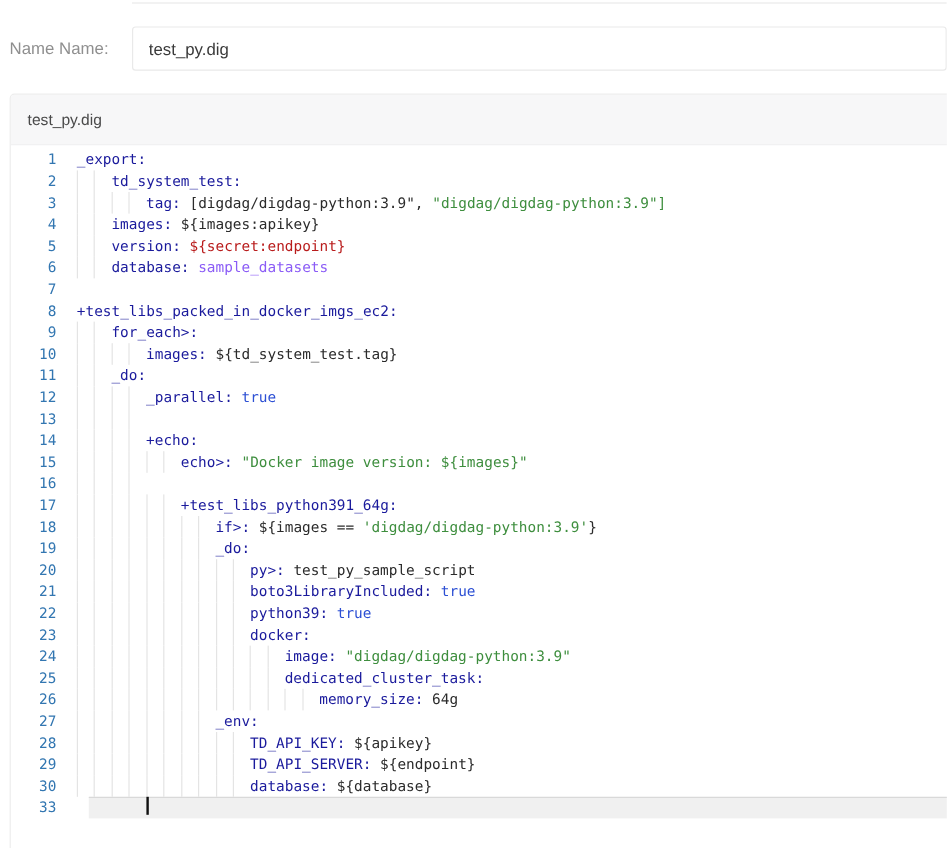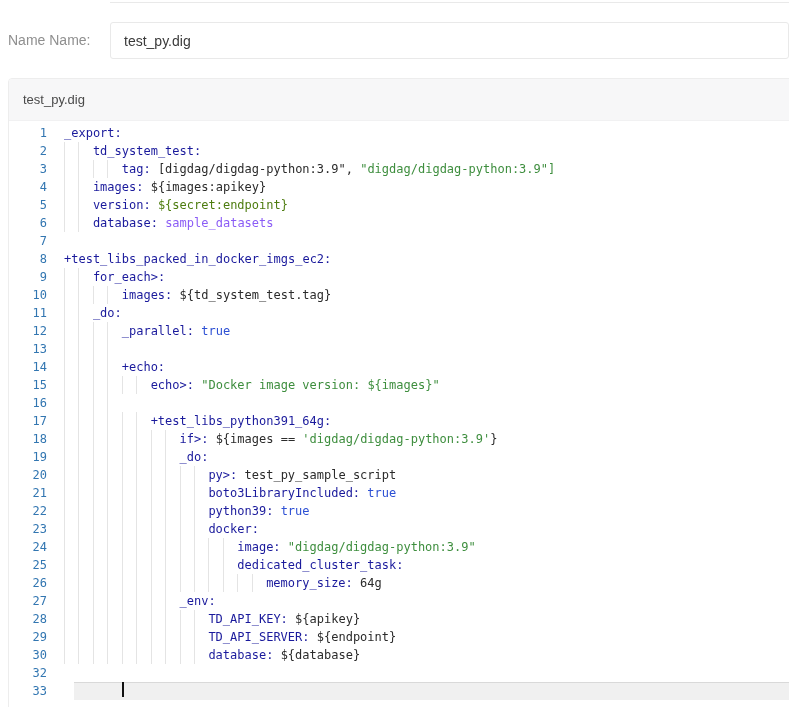--- a/index.html
+++ b/index.html
@@ -42,21 +42,21 @@
 
 <div class="card">
   <div class="card-header">
     <span>test_py.dig</span>
   </div>
   <div class="code" id="code-lines">
       <div class="row"><div class="gutter" style="color: rgb(50, 118, 177);">1</div><div class="content"><span style="color: rgb(26, 26, 156);">_export:</span></div></div>
       <div class="row"><div class="gutter" style="color: rgb(50, 118, 177);">2</div><div class="content"><span class="iguide" style="border-left-color: rgb(228, 228, 228);"></span><span class="iguide" style="border-left-color: rgb(228, 228, 228);"></span><span style="color: rgb(26, 26, 156);">td_system_test:</span></div></div>
       <div class="row"><div class="gutter" style="color: rgb(50, 118, 177);">3</div><div class="content"><span class="iguide" style="border-left-color: rgb(228, 228, 228);"></span><span class="iguide" style="border-left-color: rgb(228, 228, 228);"></span><span class="iguide" style="border-left-color: rgb(228, 228, 228);"></span><span class="iguide" style="border-left-color: rgb(228, 228, 228);"></span><span style="color: rgb(26, 26, 156);">tag:</span><span style="color: rgb(43, 43, 43);"> [digdag/digdag-python:3.9", </span><span style="color: rgb(62, 142, 62);">"digdag/digdag-python:3.9"]</span></div></div>
       <div class="row"><div class="gutter" style="color: rgb(50, 118, 177);">4</div><div class="content"><span class="iguide" style="border-left-color: rgb(228, 228, 228);"></span><span class="iguide" style="border-left-color: rgb(228, 228, 228);"></span><span style="color: rgb(26, 26, 156);">images:</span><span style="color: rgb(43, 43, 43);"> ${images:apikey}</span></div></div>
-      <div class="row"><div class="gutter" style="color: rgb(50, 118, 177);">5</div><div class="content"><span class="iguide" style="border-left-color: rgb(228, 228, 228);"></span><span class="iguide" style="border-left-color: rgb(228, 228, 228);"></span><span style="color: rgb(26, 26, 156);">version:</span><span style="color: #4d7c0f;"> ${secret:endpoint}</span></div></div>
+      <div class="row"><div class="gutter" style="color: rgb(50, 118, 177);">5</div><div class="content"><span class="iguide" style="border-left-color: rgb(228, 228, 228);"></span><span class="iguide" style="border-left-color: rgb(228, 228, 228);"></span><span style="color: rgb(26, 26, 156);">version:</span><span style="color: #b91c1c;"> ${secret:endpoint}</span></div></div>
       <div class="row"><div class="gutter" style="color: rgb(50, 118, 177);">6</div><div class="content"><span class="iguide" style="border-left-color: rgb(228, 228, 228);"></span><span class="iguide" style="border-left-color: rgb(228, 228, 228);"></span><span style="color: rgb(26, 26, 156);">database:</span><span style="color: #8b5cf6;"> sample_datasets</span></div></div>
       <div class="row"><div class="gutter" style="color: rgb(50, 118, 177);">7</div><div class="content"></div></div>
       <div class="row"><div class="gutter" style="color: rgb(50, 118, 177);">8</div><div class="content"><span style="color: rgb(26, 26, 156);">+test_libs_packed_in_docker_imgs_ec2:</span></div></div>
       <div class="row"><div class="gutter" style="color: rgb(50, 118, 177);">9</div><div class="content"><span class="iguide" style="border-left-color: rgb(228, 228, 228);"></span><span class="iguide" style="border-left-color: rgb(228, 228, 228);"></span><span style="color: rgb(26, 26, 156);">for_each&gt;:</span></div></div>
       <div class="row"><div class="gutter" style="color: rgb(50, 118, 177);">10</div><div class="content"><span class="iguide" style="border-left-color: rgb(228, 228, 228);"></span><span class="iguide" style="border-left-color: rgb(228, 228, 228);"></span><span class="iguide" style="border-left-color: rgb(228, 228, 228);"></span><span class="iguide" style="border-left-color: rgb(228, 228, 228);"></span><span style="color: rgb(26, 26, 156);">images:</span><span style="color: rgb(43, 43, 43);"> ${td_system_test.tag}</span></div></div>
       <div class="row"><div class="gutter" style="color: rgb(50, 118, 177);">11</div><div class="content"><span class="iguide" style="border-left-color: rgb(228, 228, 228);"></span><span class="iguide" style="border-left-color: rgb(228, 228, 228);"></span><span style="color: rgb(26, 26, 156);">_do:</span></div></div>
       <div class="row"><div class="gutter" style="color: rgb(50, 118, 177);">12</div><div class="content"><span class="iguide" style="border-left-color: rgb(228, 228, 228);"></span><span class="iguide" style="border-left-color: rgb(228, 228, 228);"></span><span class="iguide" style="border-left-color: rgb(228, 228, 228);"></span><span class="iguide" style="border-left-color: rgb(228, 228, 228);"></span><span style="color: rgb(26, 26, 156);">_parallel:</span><span style="color: rgb(43, 43, 43);"> </span><span style="color: rgb(45, 80, 212);">true</span></div></div>
       <div class="row"><div class="gutter" style="color: rgb(50, 118, 177);">13</div><div class="content"><span class="iguide" style="border-left-color: rgb(228, 228, 228);"></span><span class="iguide" style="border-left-color: rgb(228, 228, 228);"></span><span class="iguide" style="border-left-color: rgb(228, 228, 228);"></span><span class="iguide" style="border-left-color: rgb(228, 228, 228);"></span></div></div>
       <div class="row"><div class="gutter" style="color: rgb(50, 118, 177);">14</div><div class="content"><span class="iguide" style="border-left-color: rgb(228, 228, 228);"></span><span class="iguide" style="border-left-color: rgb(228, 228, 228);"></span><span class="iguide" style="border-left-color: rgb(228, 228, 228);"></span><span class="iguide" style="border-left-color: rgb(228, 228, 228);"></span><span style="color: rgb(26, 26, 156);">+echo:</span></div></div>
       <div class="row"><div class="gutter" style="color: rgb(50, 118, 177);">15</div><div class="content"><span class="iguide" style="border-left-color: rgb(228, 228, 228);"></span><span class="iguide" style="border-left-color: rgb(228, 228, 228);"></span><span class="iguide" style="border-left-color: rgb(228, 228, 228);"></span><span class="iguide" style="border-left-color: rgb(228, 228, 228);"></span><span class="iguide" style="border-left-color: rgb(228, 228, 228);"></span><span class="iguide" style="border-left-color: rgb(228, 228, 228);"></span><span style="color: rgb(26, 26, 156);">echo&gt;:</span><span style="color: rgb(43, 43, 43);"> </span><span style="color: rgb(62, 142, 62);">"Docker image version: ${images}"</span></div></div>
@@ -68,16 +68,15 @@
       <div class="row"><div class="gutter" style="color: rgb(50, 118, 177);">21</div><div class="content"><span class="iguide" style="border-left-color: rgb(228, 228, 228);"></span><span class="iguide" style="border-left-color: rgb(228, 228, 228);"></span><span class="iguide" style="border-left-color: rgb(228, 228, 228);"></span><span class="iguide" style="border-left-color: rgb(228, 228, 228);"></span><span class="iguide" style="border-left-color: rgb(228, 228, 228);"></span><span class="iguide" style="border-left-color: rgb(228, 228, 228);"></span><span class="iguide" style="border-left-color: rgb(228, 228, 228);"></span><span class="iguide" style="border-left-color: rgb(228, 228, 228);"></span><span class="iguide" style="border-left-color: rgb(228, 228, 228);"></span><span class="iguide" style="border-left-color: rgb(228, 228, 228);"></span><span style="color: rgb(26, 26, 156);">boto3LibraryIncluded:</span><span style="color: rgb(43, 43, 43);"> </span><span style="color: rgb(45, 80, 212);">true</span></div></div>
       <div class="row"><div class="gutter" style="color: rgb(50, 118, 177);">22</div><div class="content"><span class="iguide" style="border-left-color: rgb(228, 228, 228);"></span><span class="iguide" style="border-left-color: rgb(228, 228, 228);"></span><span class="iguide" style="border-left-color: rgb(228, 228, 228);"></span><span class="iguide" style="border-left-color: rgb(228, 228, 228);"></span><span class="iguide" style="border-left-color: rgb(228, 228, 228);"></span><span class="iguide" style="border-left-color: rgb(228, 228, 228);"></span><span class="iguide" style="border-left-color: rgb(228, 228, 228);"></span><span class="iguide" style="border-left-color: rgb(228, 228, 228);"></span><span class="iguide" style="border-left-color: rgb(228, 228, 228);"></span><span class="iguide" style="border-left-color: rgb(228, 228, 228);"></span><span style="color: rgb(26, 26, 156);">python39:</span><span style="color: rgb(43, 43, 43);"> </span><span style="color: rgb(45, 80, 212);">true</span></div></div>
       <div class="row"><div class="gutter" style="color: rgb(50, 118, 177);">23</div><div class="content"><span class="iguide" style="border-left-color: rgb(228, 228, 228);"></span><span class="iguide" style="border-left-color: rgb(228, 228, 228);"></span><span class="iguide" style="border-left-color: rgb(228, 228, 228);"></span><span class="iguide" style="border-left-color: rgb(228, 228, 228);"></span><span class="iguide" style="border-left-color: rgb(228, 228, 228);"></span><span class="iguide" style="border-left-color: rgb(228, 228, 228);"></span><span class="iguide" style="border-left-color: rgb(228, 228, 228);"></span><span class="iguide" style="border-left-color: rgb(228, 228, 228);"></span><span class="iguide" style="border-left-color: rgb(228, 228, 228);"></span><span class="iguide" style="border-left-color: rgb(228, 228, 228);"></span><span style="color: rgb(26, 26, 156);">docker:</span></div></div>
       <div class="row"><div class="gutter" style="color: rgb(50, 118, 177);">24</div><div class="content"><span class="iguide" style="border-left-color: rgb(228, 228, 228);"></span><span class="iguide" style="border-left-color: rgb(228, 228, 228);"></span><span class="iguide" style="border-left-color: rgb(228, 228, 228);"></span><span class="iguide" style="border-left-color: rgb(228, 228, 228);"></span><span class="iguide" style="border-left-color: rgb(228, 228, 228);"></span><span class="iguide" style="border-left-color: rgb(228, 228, 228);"></span><span class="iguide" style="border-left-color: rgb(228, 228, 228);"></span><span class="iguide" style="border-left-color: rgb(228, 228, 228);"></span><span class="iguide" style="border-left-color: rgb(228, 228, 228);"></span><span class="iguide" style="border-left-color: rgb(228, 228, 228);"></span><span class="iguide" style="border-left-color: rgb(228, 228, 228);"></span><span class="iguide" style="border-left-color: rgb(228, 228, 228);"></span><span style="color: rgb(26, 26, 156);">image:</span><span style="color: rgb(43, 43, 43);"> </span><span style="color: rgb(62, 142, 62);">"digdag/digdag-python:3.9"</span></div></div>
       <div class="row"><div class="gutter" style="color: rgb(50, 118, 177);">25</div><div class="content"><span class="iguide" style="border-left-color: rgb(228, 228, 228);"></span><span class="iguide" style="border-left-color: rgb(228, 228, 228);"></span><span class="iguide" style="border-left-color: rgb(228, 228, 228);"></span><span class="iguide" style="border-left-color: rgb(228, 228, 228);"></span><span class="iguide" style="border-left-color: rgb(228, 228, 228);"></span><span class="iguide" style="border-left-color: rgb(228, 228, 228);"></span><span class="iguide" style="border-left-color: rgb(228, 228, 228);"></span><span class="iguide" style="border-left-color: rgb(228, 228, 228);"></span><span class="iguide" style="border-left-color: rgb(228, 228, 228);"></span><span class="iguide" style="border-left-color: rgb(228, 228, 228);"></span><span class="iguide" style="border-left-color: rgb(228, 228, 228);"></span><span class="iguide" style="border-left-color: rgb(228, 228, 228);"></span><span style="color: rgb(26, 26, 156);">dedicated_cluster_task:</span></div></div>
       <div class="row"><div class="gutter" style="color: rgb(50, 118, 177);">26</div><div class="content"><span class="iguide" style="border-left-color: rgb(228, 228, 228);"></span><span class="iguide" style="border-left-color: rgb(228, 228, 228);"></span><span class="iguide" style="border-left-color: rgb(228, 228, 228);"></span><span class="iguide" style="border-left-color: rgb(228, 228, 228);"></span><span class="iguide" style="border-left-color: rgb(228, 228, 228);"></span><span class="iguide" style="border-left-color: rgb(228, 228, 228);"></span><span class="iguide" style="border-left-color: rgb(228, 228, 228);"></span><span class="iguide" style="border-left-color: rgb(228, 228, 228);"></span><span class="iguide" style="border-left-color: rgb(228, 228, 228);"></span><span class="iguide" style="border-left-color: rgb(228, 228, 228);"></span><span class="iguide" style="border-left-color: rgb(228, 228, 228);"></span><span class="iguide" style="border-left-color: rgb(228, 228, 228);"></span><span class="iguide" style="border-left-color: rgb(228, 228, 228);"></span><span class="iguide" style="border-left-color: rgb(228, 228, 228);"></span><span style="color: rgb(26, 26, 156);">memory_size:</span><span style="color: rgb(43, 43, 43);"> 64g</span></div></div>
       <div class="row"><div class="gutter" style="color: rgb(50, 118, 177);">27</div><div class="content"><span class="iguide" style="border-left-color: rgb(228, 228, 228);"></span><span class="iguide" style="border-left-color: rgb(228, 228, 228);"></span><span class="iguide" style="border-left-color: rgb(228, 228, 228);"></span><span class="iguide" style="border-left-color: rgb(228, 228, 228);"></span><span class="iguide" style="border-left-color: rgb(228, 228, 228);"></span><span class="iguide" style="border-left-color: rgb(228, 228, 228);"></span><span class="iguide" style="border-left-color: rgb(228, 228, 228);"></span><span class="iguide" style="border-left-color: rgb(228, 228, 228);"></span><span style="color: rgb(26, 26, 156);">_env:</span></div></div>
       <div class="row"><div class="gutter" style="color: rgb(50, 118, 177);">28</div><div class="content"><span class="iguide" style="border-left-color: rgb(228, 228, 228);"></span><span class="iguide" style="border-left-color: rgb(228, 228, 228);"></span><span class="iguide" style="border-left-color: rgb(228, 228, 228);"></span><span class="iguide" style="border-left-color: rgb(228, 228, 228);"></span><span class="iguide" style="border-left-color: rgb(228, 228, 228);"></span><span class="iguide" style="border-left-color: rgb(228, 228, 228);"></span><span class="iguide" style="border-left-color: rgb(228, 228, 228);"></span><span class="iguide" style="border-left-color: rgb(228, 228, 228);"></span><span class="iguide" style="border-left-color: rgb(228, 228, 228);"></span><span class="iguide" style="border-left-color: rgb(228, 228, 228);"></span><span style="color: rgb(26, 26, 156);">TD_API_KEY:</span><span style="color: rgb(43, 43, 43);"> ${apikey}</span></div></div>
       <div class="row"><div class="gutter" style="color: rgb(50, 118, 177);">29</div><div class="content"><span class="iguide" style="border-left-color: rgb(228, 228, 228);"></span><span class="iguide" style="border-left-color: rgb(228, 228, 228);"></span><span class="iguide" style="border-left-color: rgb(228, 228, 228);"></span><span class="iguide" style="border-left-color: rgb(228, 228, 228);"></span><span class="iguide" style="border-left-color: rgb(228, 228, 228);"></span><span class="iguide" style="border-left-color: rgb(228, 228, 228);"></span><span class="iguide" style="border-left-color: rgb(228, 228, 228);"></span><span class="iguide" style="border-left-color: rgb(228, 228, 228);"></span><span class="iguide" style="border-left-color: rgb(228, 228, 228);"></span><span class="iguide" style="border-left-color: rgb(228, 228, 228);"></span><span style="color: rgb(26, 26, 156);">TD_API_SERVER:</span><span style="color: rgb(43, 43, 43);"> ${endpoint}</span></div></div>
       <div class="row"><div class="gutter" style="color: rgb(50, 118, 177);">30</div><div class="content"><span class="iguide" style="border-left-color: rgb(228, 228, 228);"></span><span class="iguide" style="border-left-color: rgb(228, 228, 228);"></span><span class="iguide" style="border-left-color: rgb(228, 228, 228);"></span><span class="iguide" style="border-left-color: rgb(228, 228, 228);"></span><span class="iguide" style="border-left-color: rgb(228, 228, 228);"></span><span class="iguide" style="border-left-color: rgb(228, 228, 228);"></span><span class="iguide" style="border-left-color: rgb(228, 228, 228);"></span><span class="iguide" style="border-left-color: rgb(228, 228, 228);"></span><span class="iguide" style="border-left-color: rgb(228, 228, 228);"></span><span class="iguide" style="border-left-color: rgb(228, 228, 228);"></span><span style="color: rgb(26, 26, 156);">database:</span><span style="color: rgb(43, 43, 43);"> ${database}</span></div></div>
-      <div class="row"><div class="gutter" style="color: rgb(50, 118, 177);">32</div><div class="content"></div></div>
       <div class="row"><div class="gutter" style="color: rgb(50, 118, 177);">33</div><div class="content"><div class="scroll-strip"></div><div class="cursor"></div></div></div>
     </div>
 </div>
 
 </body></html>

